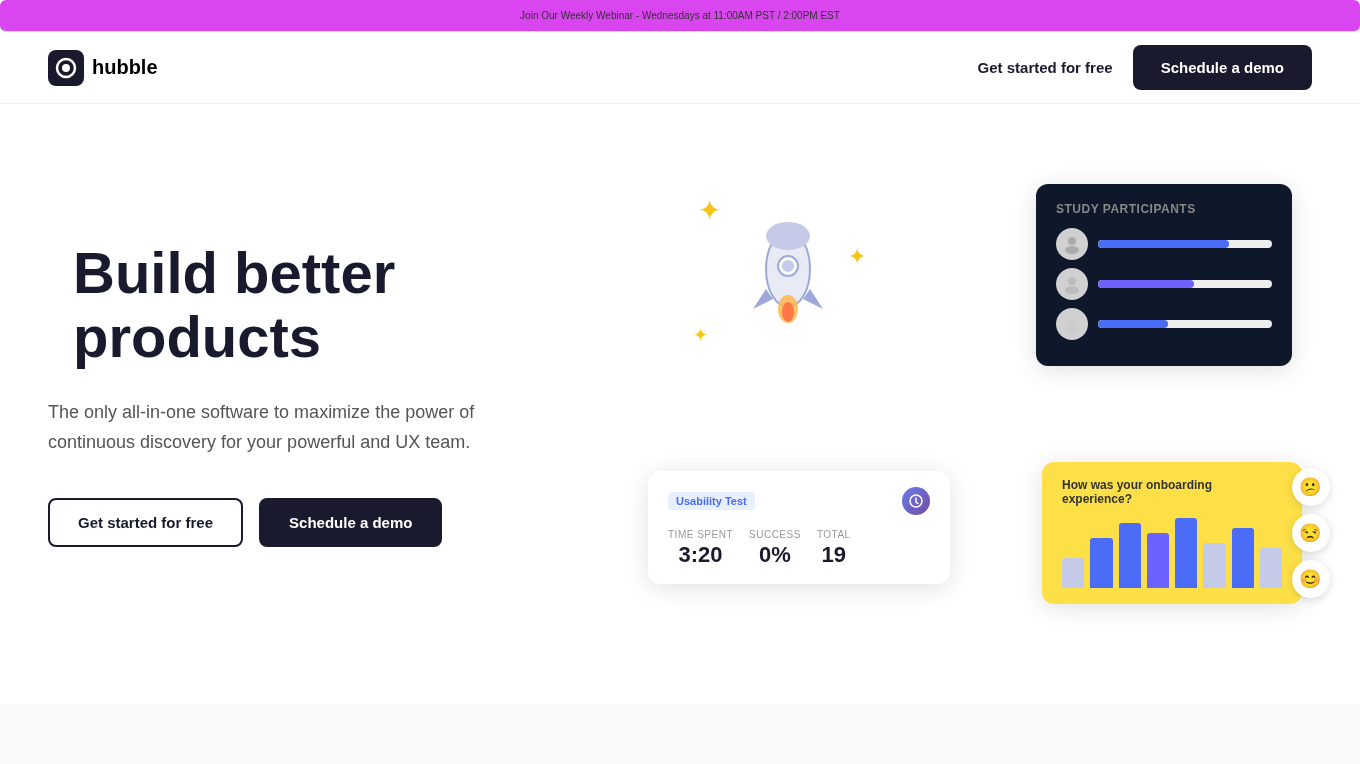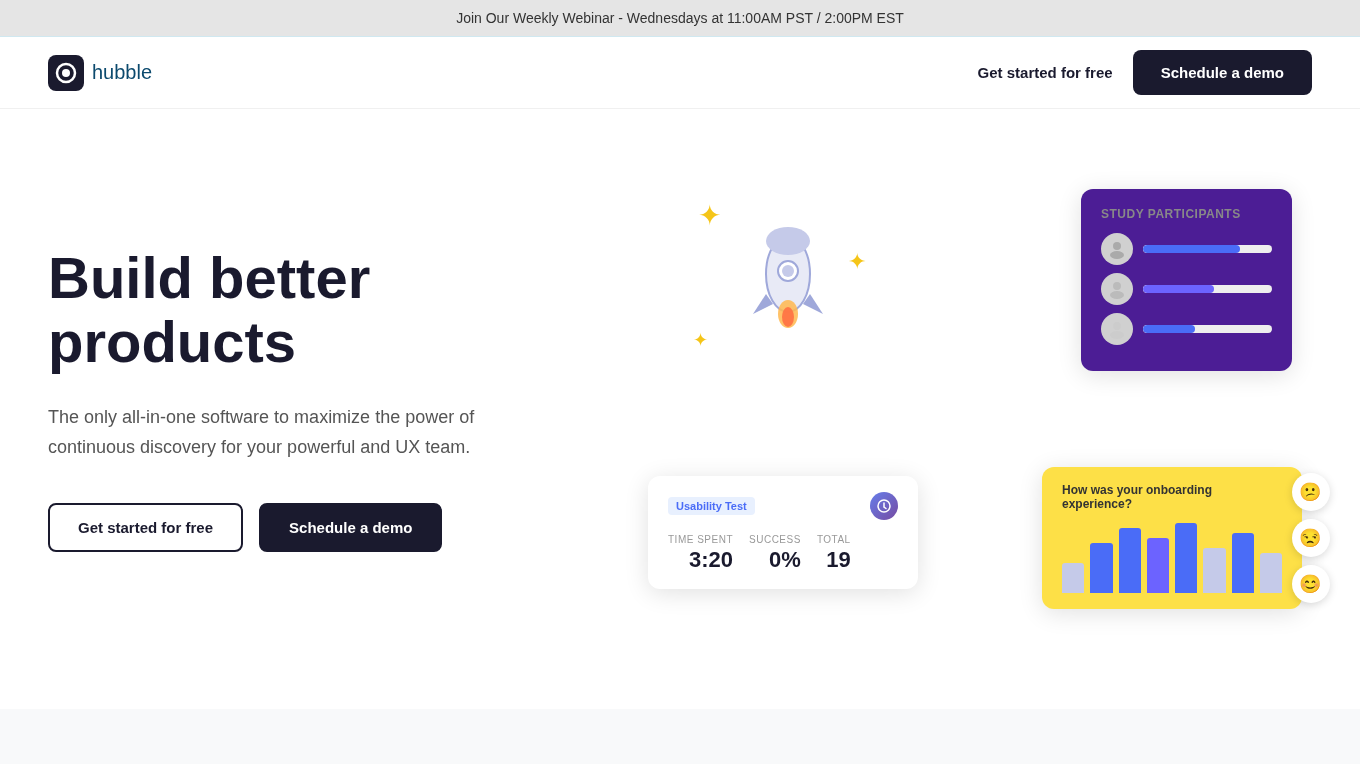--- a/index.html
+++ b/index.html
@@ -1,25 +1,26 @@
 <!DOCTYPE html>
 <html><head>
   <meta charset="utf-8">
   <style>
     * { margin: 0; padding: 0; box-sizing: border-box; }
     body { font-family: -apple-system, BlinkMacSystemFont, 'Segoe UI', sans-serif; background: #fff; overflow-x: hidden; }
 
     
     .announcement-bar {
-      background: #e5e5e5;
+      background: #d946ef;
       text-align: center;
       padding: 10px 20px;
-      font-size: 14px;
+      font-size: 10px;
       color: #333;
       border-bottom: 1px solid #d0e8f0;
+      border-radius: 6px;
     }
 
     
     nav {
       display: flex;
       align-items: center;
       justify-content: space-between;
       padding: 0 48px;
       height: 72px;
       background: #fff;
@@ -41,22 +42,22 @@
       border-radius: 8px;
       display: flex;
       align-items: center;
       justify-content: center;
       color: #fff;
       font-weight: 700;
       font-size: 18px;
     }
     .nav-logo-text {
       font-size: 20px;
-      font-weight: 400;
-      color: #0c4a6e;
+      font-weight: 700;
+      color: #000000;
     }
     .nav-links {
       display: flex;
       align-items: center;
       gap: 32px;
       list-style: none;
     }
     .nav-links li a {
       text-decoration: none;
       color: #333;
@@ -116,20 +117,21 @@
     .hero-content {
       max-width: 580px;
       flex-shrink: 0;
     }
     .hero-title {
       font-size: 58px;
       font-weight: 800;
       line-height: 1.1;
       color: #1a1a2e;
       margin-bottom: 28px;
+      margin-left: 25px;
     }
     .hero-description {
       font-size: 18px;
       line-height: 1.7;
       color: #555;
       margin-bottom: 40px;
       max-width: 480px;
     }
     .hero-buttons {
       display: flex;
@@ -190,25 +192,25 @@
     }
     .star-1 { top: 0px; left: 10px; }
     .star-2 { top: 50px; left: 160px; font-size: 22px; }
     .star-3 { top: 130px; left: 5px; font-size: 18px; }
 
     
     .card-study {
       position: absolute;
       top: 20px;
       right: 20px;
-      background: #4c1d95;
+      background: #0f172a;
       border-radius: 12px;
       box-shadow: 0 4px 24px rgba(0,0,0,0.12);
       padding: 18px 20px;
-      width: 211px;
+      width: 256px;
     }
     .card-study-title {
       font-size: 12px;
       font-weight: 700;
       color: #888;
       text-transform: uppercase;
       letter-spacing: 0.5px;
       margin-bottom: 12px;
     }
     .participant-row {
@@ -244,21 +246,21 @@
 
     
     .card-usability {
       position: absolute;
       bottom: 40px;
       left: 20px;
       background: #fff;
       border-radius: 12px;
       box-shadow: 0 4px 24px rgba(0,0,0,0.12);
       padding: 16px 20px;
-      width: 270px;
+      width: 302px;
     }
     .card-usability-header {
       display: flex;
       align-items: center;
       justify-content: space-between;
       margin-bottom: 14px;
     }
     .usability-tag {
       background: #e8f0fe;
       color: #4a6cf7;
@@ -276,21 +278,21 @@
       align-items: center;
       justify-content: center;
       color: white;
       font-size: 13px;
     }
     .card-metrics {
       display: flex;
       gap: 16px;
     }
     .metric-item {
-      text-align: right;
+      text-align: center;
     }
     .metric-label {
       font-size: 10px;
       color: #999;
       text-transform: uppercase;
       letter-spacing: 0.5px;
       margin-bottom: 2px;
     }
     .metric-value {
       font-size: 22px;

